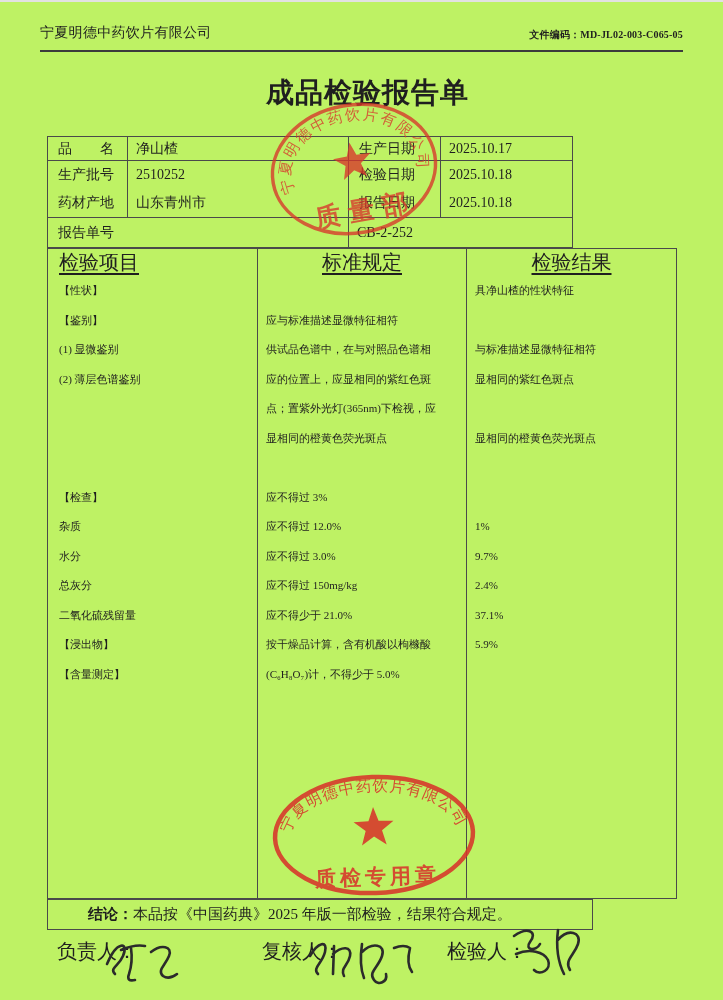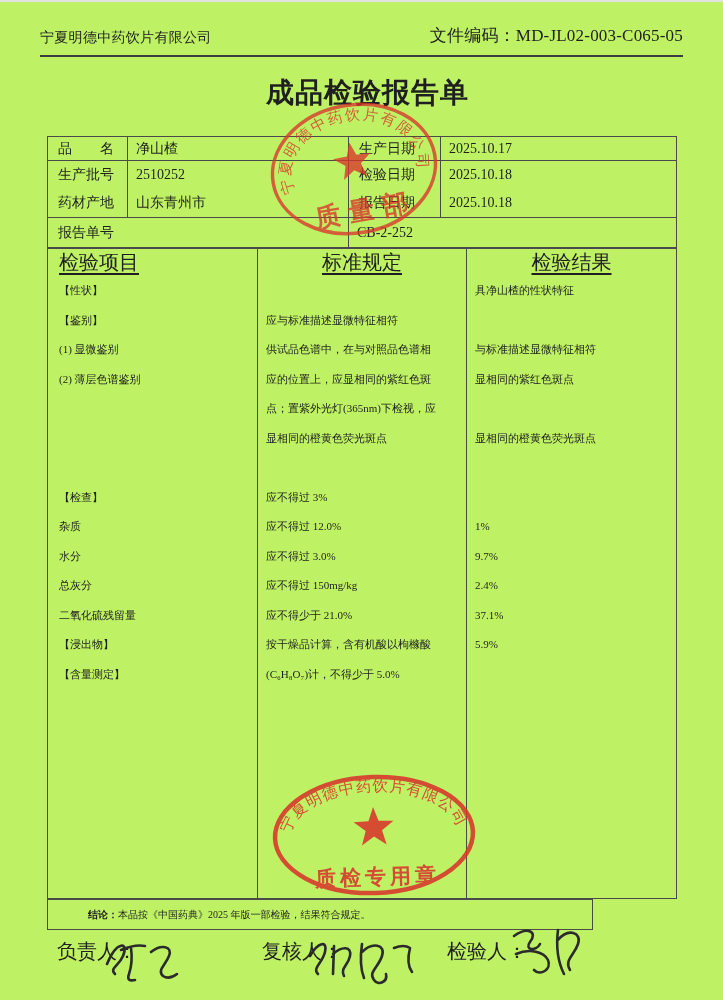--- a/index.html
+++ b/index.html
@@ -6,25 +6,25 @@
   .page{
     position:relative;width:723px;height:1000px;background:#bef264;
     font-family:"Liberation Serif","DejaVu Serif",serif;color:#1f1f1f;
     overflow:hidden;border-top:2px solid #e2e2e2;box-sizing:border-box;
   }
   
   .header{position:absolute;left:40px;top:22px;width:643px;
     border-bottom:2px solid #3c3c3c;padding-bottom:8px;
     display:flex;justify-content:space-between;align-items:flex-end;}
   .company{font-size:14px;letter-spacing:.3px;}
-  .doccode{font-size:17px;font-weight:normal;letter-spacing:.2px;text-align:center;}
+  .doccode{font-size:10px;font-weight:bold;letter-spacing:.2px;text-align:center;}
   .title{position:absolute;left:0;top:72px;width:100%;text-align:center;
     font-size:28px;font-weight:bold;letter-spacing:1px;padding-left:6px;}
   
-  .info-table{position:absolute;left:47px;top:134px;width:630px;height:112px;
+  .info-table{position:absolute;left:47px;top:134px;width:526px;height:112px;
     box-sizing:border-box;border:1px solid #4a4a4a;display:grid;
     grid-template-columns:80px 221px 92px auto;
     grid-template-rows:24px 27px 30px 29px;}
   .cell{font-size:14px;display:flex;align-items:center;padding-left:8px;white-space:nowrap;}
   .cell.lab{padding-left:10px;}
   .bdr{border-right:1px solid #4a4a4a;}
   .bdb{border-bottom:1px solid #4a4a4a;}
   .span2a{grid-column:1/3;}
   .span2b{grid-column:3/5;}
   
@@ -35,21 +35,21 @@
   .mcol-2{width:209px;border-right:1px solid #4a4a4a;}
   .mcol-3{flex:1;}
   .mhead{height:27px;line-height:27px;font-size:20px;text-align:center;}
   .mcol-1 .mhead{text-align:left;padding-left:11px;}
   .mhead span{text-decoration:underline;text-underline-offset:4px;}
   .mline{height:29.5px;line-height:29.5px;font-size:11px;white-space:nowrap;padding-left:8px;}
   .mcol-1 .mline{padding-left:11px;}
   
   .conclusion{position:absolute;left:47px;top:897px;width:546px;height:31px;
     box-sizing:border-box;border:1px solid #4a4a4a;line-height:29px;
-    font-size:10px;padding-left:40px;}
+    font-size:15px;padding-left:40px;}
   .conclusion .clab{font-weight:bold;}
   
   .sig-label{position:absolute;font-size:20px;}
   .sig-svg{position:absolute;}
   .sig-svg path{stroke:#2b2b2b;stroke-width:2.6;fill:none;stroke-linecap:round;stroke-linejoin:round;}
   
   .stamp{position:absolute;}
   .stamp text{font-family:"Liberation Serif","DejaVu Serif",serif;}
   .stamp-top{left:264px;top:96px;width:180px;height:142px;opacity:.78;transform:rotate(-10deg);}
   .stamp-bottom{left:268px;top:770px;width:212px;height:126px;opacity:.88;transform:rotate(-2deg);}

